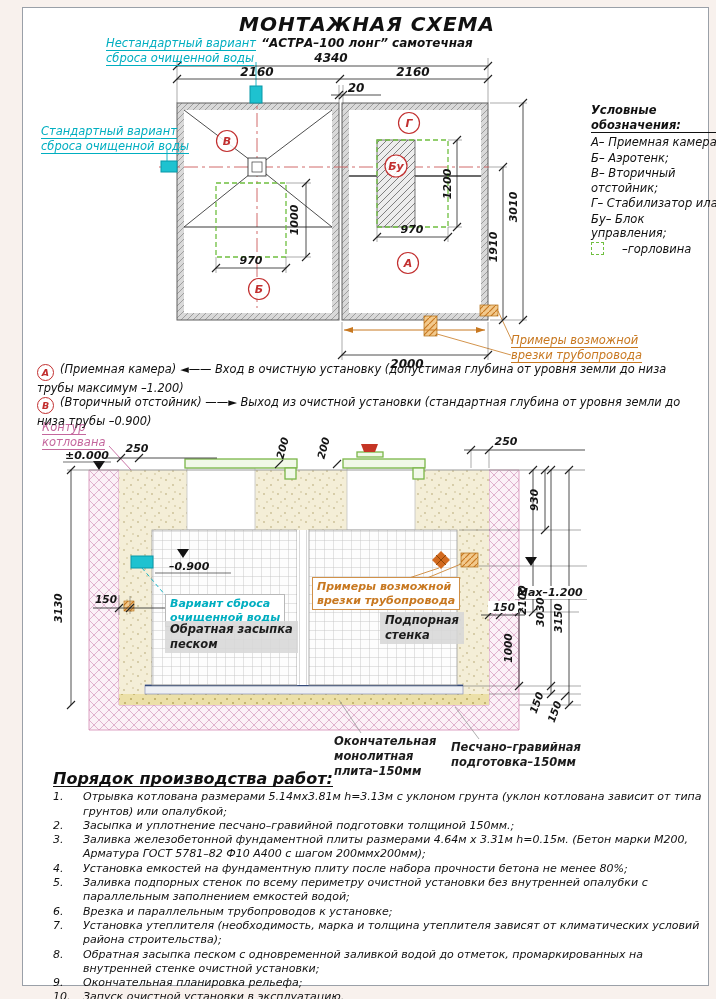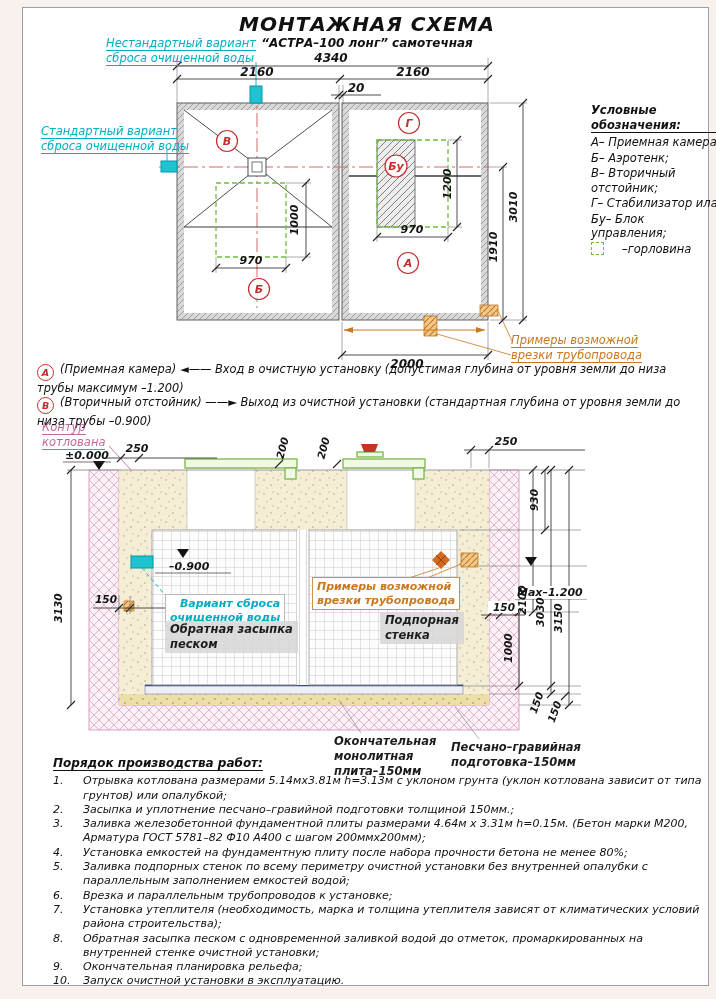--- a/index.html
+++ b/index.html
@@ -10,35 +10,35 @@
   .ttl.sub{top:36px;font-size:12px;}
   svg{position:absolute;left:0;top:0;z-index:2;}
   svg text{font-family:"DejaVu Sans",sans-serif;font-style:italic;font-weight:bold;fill:#141414;}
   .d12{font-size:12px;} .d11{font-size:11px;} .d10{font-size:10.5px;}
   .tag{font-size:11px;fill:#c22f2f;}
   .co{position:absolute;font:italic 11.5px "DejaVu Sans",sans-serif;white-space:nowrap;z-index:3;line-height:14px;}
   .co .ln{border-bottom:1px solid currentColor;display:inline-block;}
   .co.cy{color:#00aec0;} .co.or{color:#c87820;} .co.mg{color:#c4679d;}
   .bx{position:absolute;z-index:3;font:italic bold 11px "DejaVu Sans",sans-serif;white-space:nowrap;
       background:#fff;border:1px solid #b8b8b8;padding:2px 4px;line-height:13.5px;}
-  .bx.cy{color:#00aec0;text-align:right;} .bx.or{color:#c87820;border-color:#d09048;}
+  .bx.cy{color:#00aec0;} .bx.or{color:#c87820;border-color:#d09048;}
   .glab{position:absolute;z-index:3;font:italic 600 11.5px "DejaVu Sans",sans-serif;color:#1c1c1c;
         background:rgba(215,215,215,.88);padding:1px 5px;line-height:15px;white-space:nowrap;}
   .plab{position:absolute;z-index:3;font:italic 600 11.5px "DejaVu Sans",sans-serif;color:#1c1c1c;
         line-height:15px;white-space:nowrap;}
   .legend{position:absolute;left:544px;top:103px;width:132px;z-index:3;font:italic 11.5px "DejaVu Sans",sans-serif;color:#111;line-height:14.5px;margin-left:38px;}
   .legend .lt{font-weight:bold;border-bottom:1px solid #111;display:inline-block;margin-bottom:2px;}
   .legend .li{margin:0 0 1px 0;}
   .neckrow{display:flex;align-items:center;gap:18px;}
   .neckicon{width:11px;height:11px;border:1.6px dashed #6fbf3f;flex:none;}
   .note{position:absolute;left:28px;width:666px;z-index:3;font:italic 11.4px "DejaVu Sans",sans-serif;color:#101010;line-height:15.5px;}
   .ctag{display:inline-flex;align-items:center;justify-content:center;width:15px;height:15px;border:1.2px solid #c22f2f;
         border-radius:50%;color:#c22f2f;font:italic bold 9.5px "DejaVu Sans",sans-serif;margin-right:6px;vertical-align:-3px;}
   .wl{position:absolute;left:44px;top:756px;width:652px;z-index:3;font:italic 11px "DejaVu Sans",sans-serif;color:#101010;line-height:14.3px;}
-  .wl .wt{font-weight:bold;font-size:12px;border-bottom:1px solid #111;display:inline-block;margin-bottom:3px;}
+  .wl .wt{font-weight:bold;font-size:16px;border-bottom:1px solid #111;display:inline-block;margin-bottom:3px;margin-top:16px;}
   .wl-row{display:flex;}
   .wl-num{flex:none;width:30px;}
   .wl-text{flex:1;}
 </style>
 </head>
 <body>
 
 <div class="sheet">
   <div class="frame"></div>
   <div class="ttl main">МОНТАЖНАЯ СХЕМА</div>

